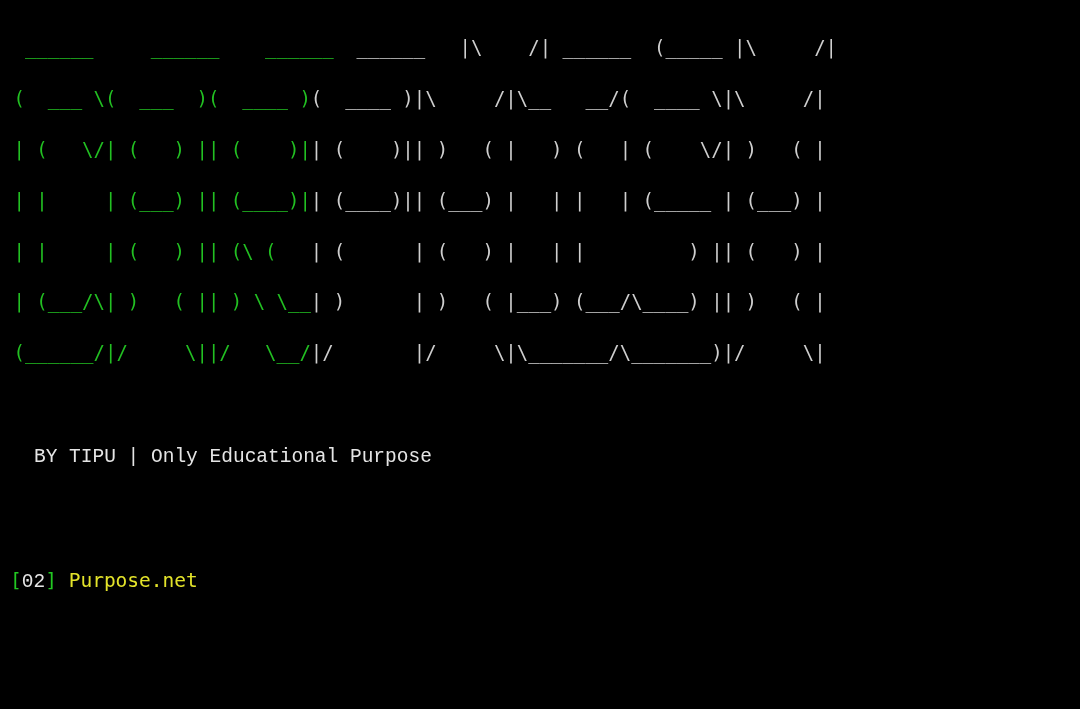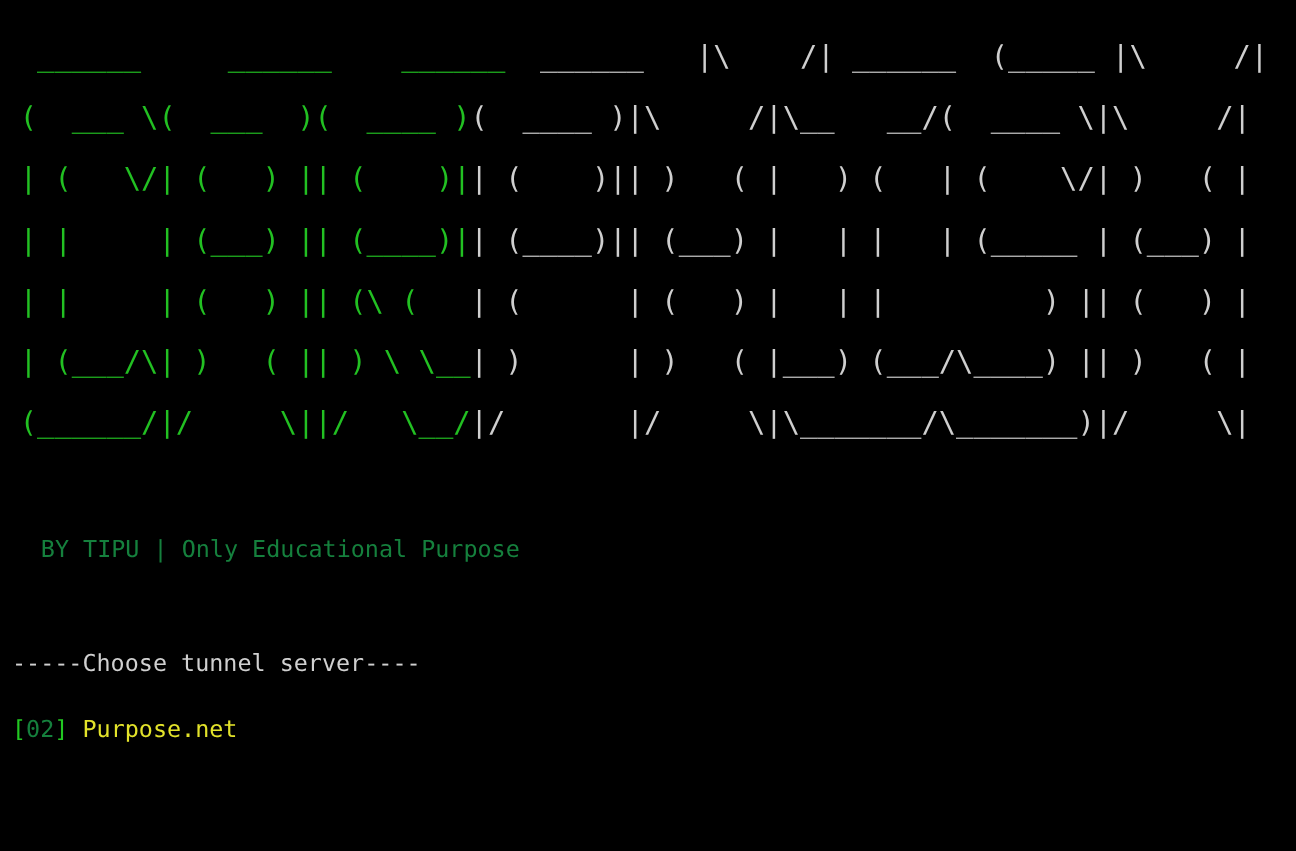--- a/index.html
+++ b/index.html
@@ -19,21 +19,21 @@
     width: 1080px;
     height: 709px;
     background: #000000;
     padding: 0;
     box-sizing: border-box;
     position: relative;
   }
   
   .banner {
     font-family: "DejaVu Sans Mono", monospace;
-    font-size: 24px;
+    font-size: 19px;
     line-height: 25.4px;
     white-space: pre;
     letter-spacing: 0px;
     padding-top: 10px;
     padding-left: 2px;
   }
   .banner .g { color: #22c022; }
   .banner .w { color: #cfcfcf; }
 
   
@@ -41,21 +41,21 @@
     font-family: "DejaVu Sans Mono", monospace;
     font-size: 19.5px;
     line-height: 27px;
     white-space: pre;
     padding-left: 10px;
   }
   .tline.indent2 { padding-left: 34px; }
   .blank { height: 27px; }
   .blank.half { height: 14px; }
 
-  .c-white  { color: #15803d; }
+  .c-white  { color: #e5e5e5; font-family: Liberation Mono, monospace; }
   .c-green  { color: #22c822; }
   .c-yellow { color: #e3e32a; }
   .c-grey   { color: #d0d0d0; }
 
   .menu-row { white-space: pre; }
 </style>
 </head>
 <body>
 
 <div id="terminal">
@@ -71,21 +71,20 @@
   </div>
 
   <div class="blank"></div>
 
   <div class="tline indent2 c-white">BY TIPU | Only Educational Purpose</div>
 
   <div class="blank"></div>
   <div class="blank"></div>
   <div class="blank half"></div>
 
-  <div class="tline c-grey">-----Choose tunnel server----</div>
 
   <div class="blank half"></div>
   <div class="blank half"></div>
 
 
   <div class="tline menu-row"><span class="c-green">[</span><span class="c-white">02</span><span class="c-green">]</span><span> </span><span class="c-yellow">Purpose.net</span></div>
 
   <div class="blank"></div>
 
 </div>

